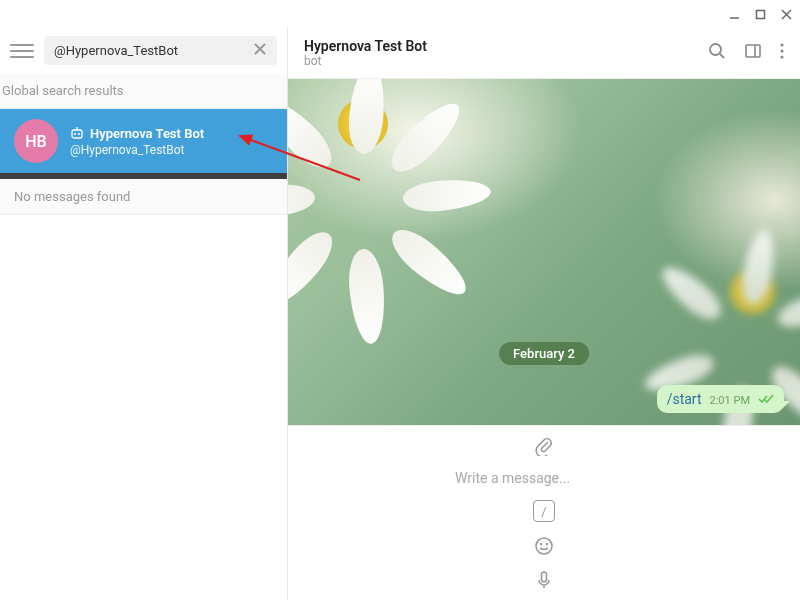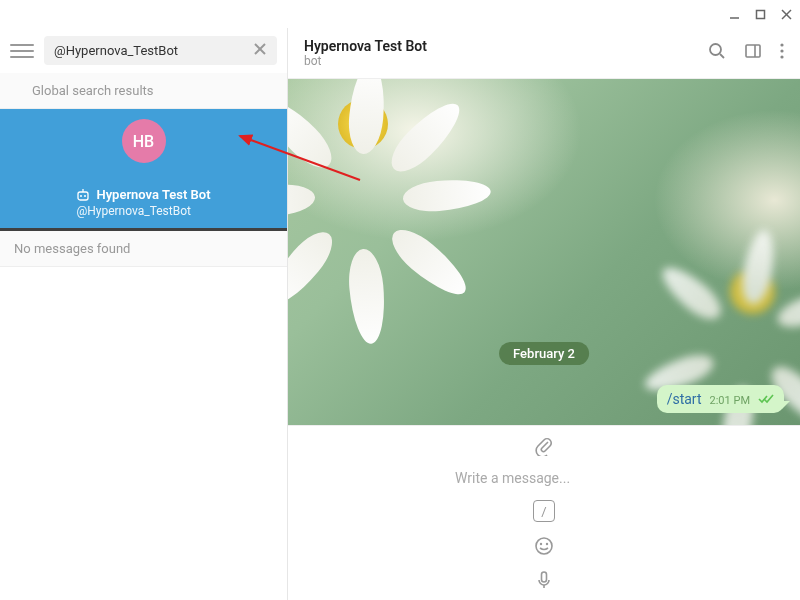--- a/index.html
+++ b/index.html
@@ -11,31 +11,31 @@
     .container { display: flex; height: 572px; }
     
     .sidebar { width: 288px; background: #fff; display: flex; flex-direction: column; border-right: 1px solid #e6e6e6; }
     .sidebar-header { display: flex; align-items: center; padding: 8px 10px; gap: 10px; }
     .hamburger { width: 24px; height: 24px; display: flex; flex-direction: column; justify-content: center; gap: 4px; cursor: pointer; }
     .hamburger span { height: 2px; background: #999; border-radius: 1px; }
     .search-wrap { flex: 1; background: #f1f1f1; border-radius: 4px; display: flex; align-items: center; padding: 6px 10px; }
     .search-input { flex: 1; border: none; background: transparent; outline: none; font-size: 13px; color: #333; }
     .search-clear { color: #999; cursor: pointer; font-size: 16px; line-height: 1; }
     
-    .section-label { padding: 10px 32px; font-size: 13px; color: #999; background: #fafafa; border-bottom: 1px solid #eee; }
-    
-    .result-item { display: flex; align-items: center; padding: 10px 14px; gap: 24px; cursor: pointer; position: relative; flex-direction: column; }
+    .section-label { padding: 10px 2px; font-size: 13px; color: #999; background: #fafafa; border-bottom: 1px solid #eee; }
+    
+    .result-item { display: flex; align-items: center; padding: 10px 14px; gap: 12px; cursor: pointer; position: relative; }
     .result-item.active { background: #419fd9; color: #fff; }
     .avatar { width: 44px; height: 44px; border-radius: 50%; background: #e57ba9; color: #fff; display: flex; align-items: center; justify-content: center; font-size: 16px; font-weight: 500; flex-shrink: 0; }
     .result-text { display: flex; flex-direction: column; gap: 2px; }
     .result-name { font-size: 13px; font-weight: 600; display: flex; align-items: center; gap: 6px; }
     .bot-icon { display: inline-flex; }
     .result-handle { font-size: 12px; opacity: 0.9; }
     
-    .no-messages { padding: 10px 14px; font-size: 13px; color: #999; background: #fafafa; border-top: 3px solid #404040; border-bottom: 1px solid #eee; }
+    .no-messages { padding: 10px 14px; font-size: 13px; color: #999; background: #fafafa; border-top: 6px solid #404040; border-bottom: 1px solid #eee; }
     
     .main { flex: 1; display: flex; flex-direction: column; position: relative; }
     .chat-header { display: flex; align-items: center; padding: 10px 16px; border-bottom: 1px solid #eee; background: #fff; }
     .chat-title-wrap { flex: 1; display: flex; flex-direction: column; }
     .chat-title { font-size: 14px; font-weight: 600; color: #222; }
     .chat-subtitle { font-size: 12px; color: #999; }
     .header-actions { display: flex; align-items: center; gap: 18px; color: #888; }
     .header-icon { cursor: pointer; }
     
     .chat-body { flex: 1; position: relative; overflow: hidden; }

